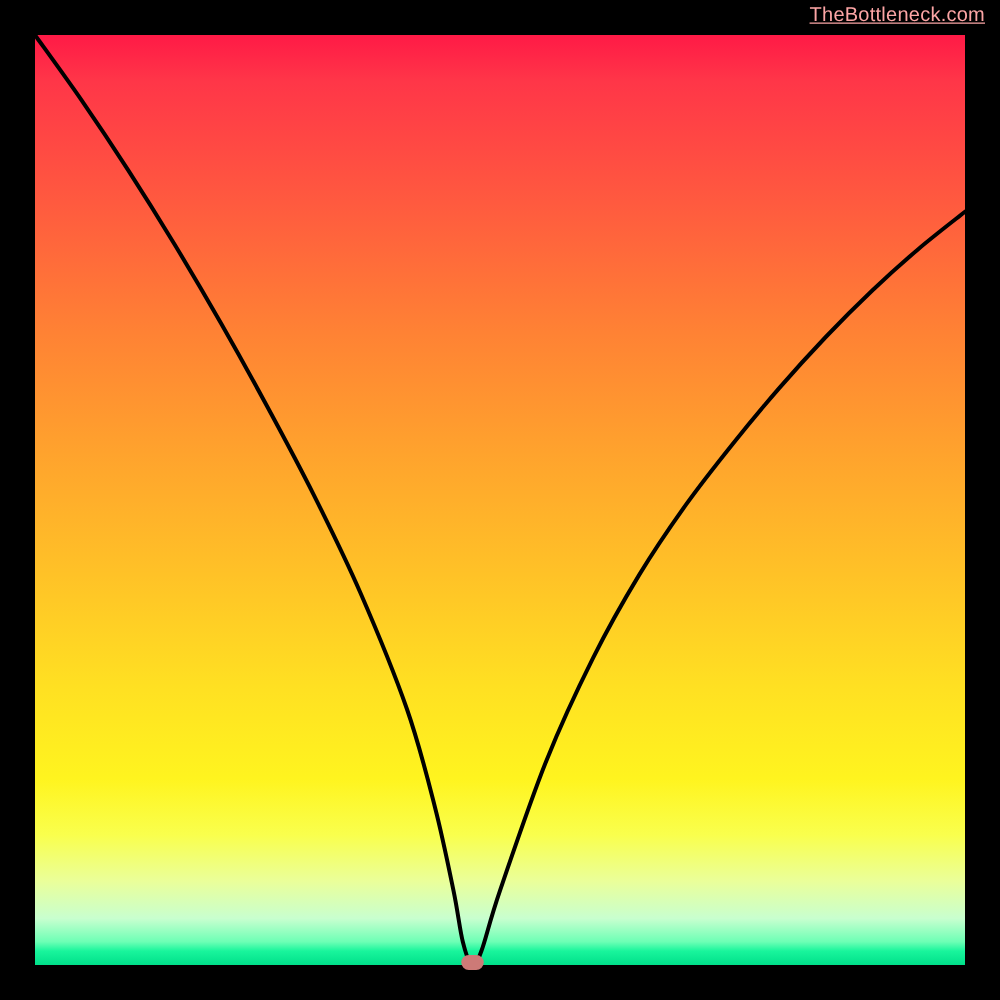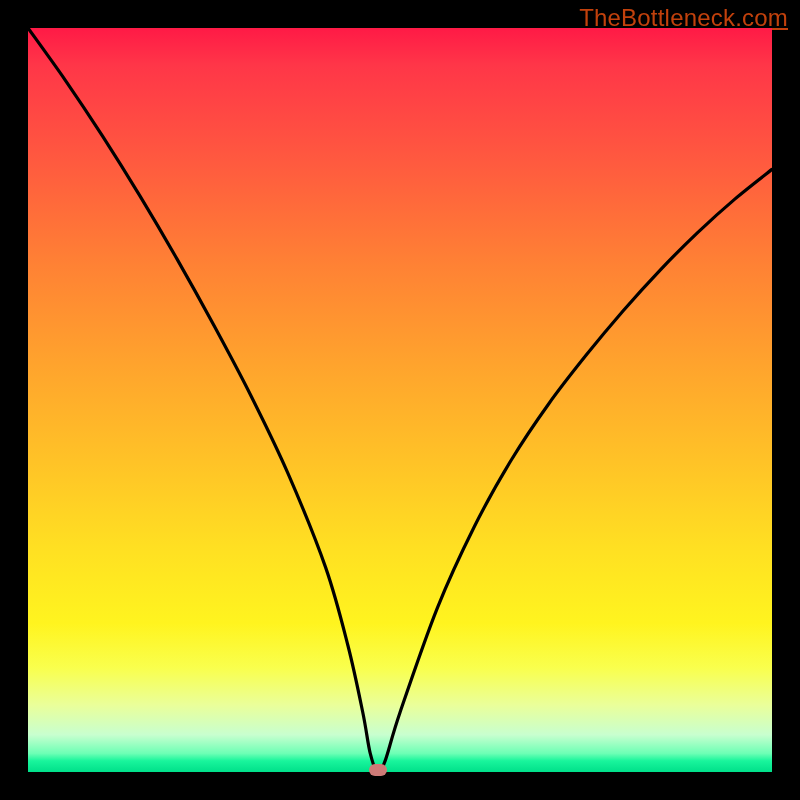--- a/index.html
+++ b/index.html
@@ -40,22 +40,22 @@
       #c8ffcf 95%,
       #6dffb5 97.5%,
       #19f59c 98.5%,
       #00e08a 100%
     );
   }
   .watermark {
     position: absolute;
     top: 4px;
     right: 12px;
-    color: #c2410c;
-    font-size: 24px;
+    color: #fca5a5;
+    font-size: 16px;
     font-weight: 500;
     letter-spacing: 0.2px;
     user-select: none;
     text-decoration: underline;
   }
   svg.curve {
     position: absolute;
     top: 0;
     left: 0;
     width: 744px;

